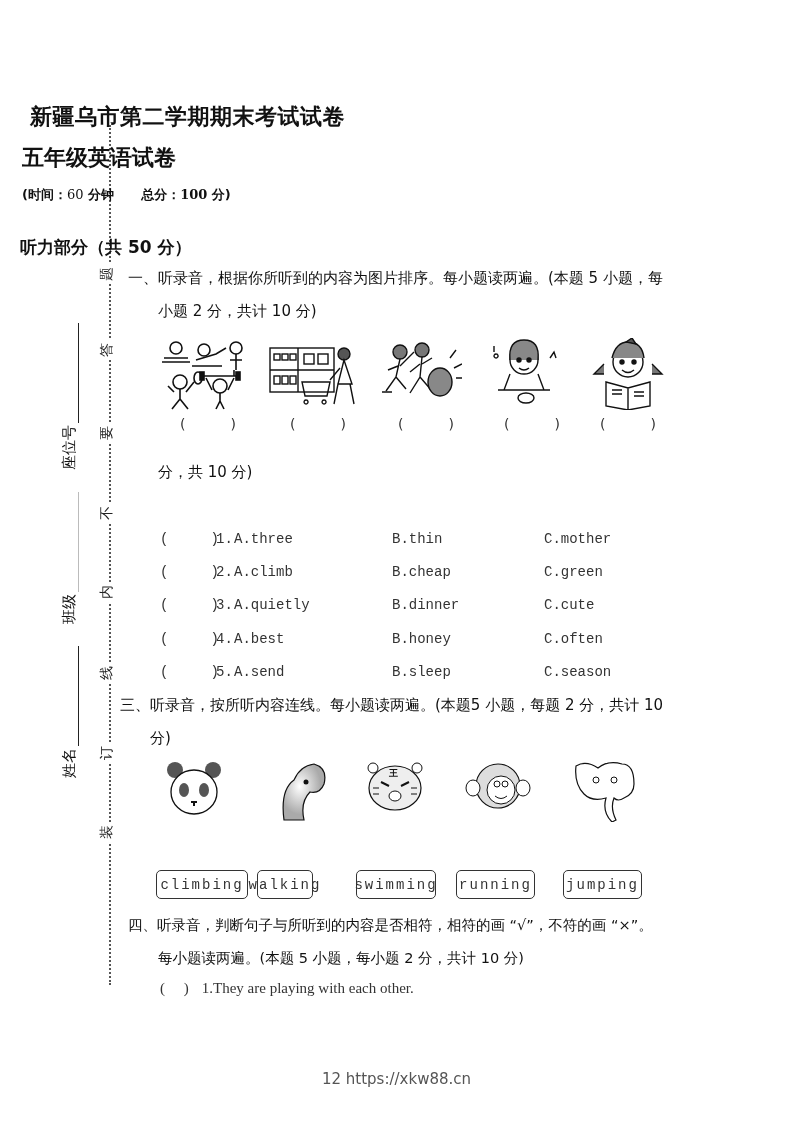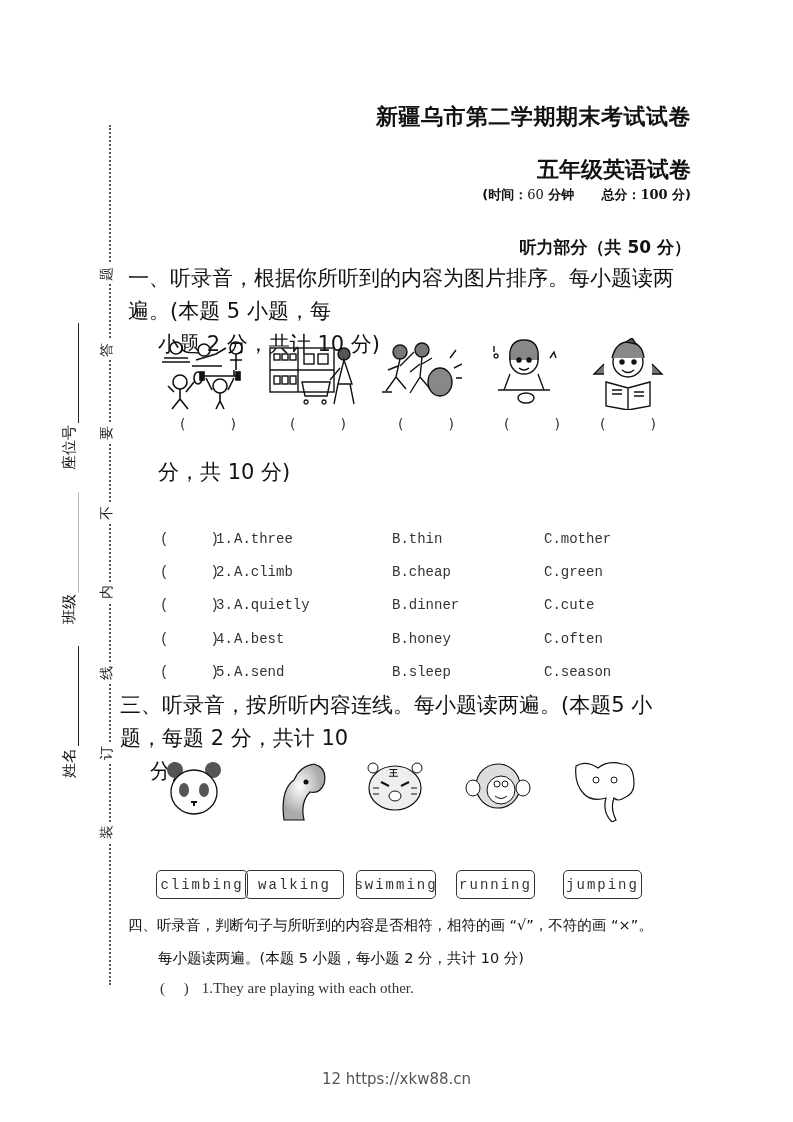--- a/index.html
+++ b/index.html
@@ -6,28 +6,28 @@
   html, body { width: 793px; height: 1122px; background: #ffffff; overflow: hidden; }
   body { position: relative; font-family: "DejaVu Sans", sans-serif; color: #111; }
 
   
   .dotline { position: absolute; left: 109px; top: 125px; height: 860px; border-left: 2px dotted #555; }
   .seal-char { position: absolute; left: 96px; width: 20px; font-size: 14px; color: #222; transform: rotate(-90deg); text-align: center; background: #fff; line-height: 16px; }
   .student-field { position: absolute; left: 60px; transform: rotate(-90deg); transform-origin: left top; white-space: nowrap; font-size: 15px; color: #111; display: flex; align-items: flex-end; }
   .student-field .line { display: inline-block; width: 100px; border-bottom: 1.5px solid #222; margin-left: 2px; height: 1px; }
   .student-field .line.grey { border-bottom-color: #bbb; }
 
-  .title { position: absolute; left: 0; width: 691px; text-align: right; font-weight: bold; }
+  .title { position: absolute; left: 0; width: 691px; text-align: left; font-weight: bold; }
   .t1 { top: 102px; font-size: 22px; letter-spacing: 0.5px; padding-left: 30px; }
-  .t2 { top: 143px; font-size: 22px; padding-left: 22px; margin-top: 12px; }
+  .t2 { top: 143px; font-size: 22px; padding-left: 22px; }
   .t3 { top: 186px; font-size: 13px; padding-left: 22px; font-family: "DejaVu Serif", serif; }
   .t3 span { font-family: "DejaVu Sans", sans-serif; font-weight: bold; }
   .part { top: 236px; font-size: 17px; padding-left: 20px; }
 
-  .q-head { position: absolute; font-size: 21px; line-height: 33px; color: #111; }
+  .q-head { position: absolute; font-size: 15px; line-height: 33px; color: #111; }
   .q-head .indent { display: block; padding-left: 30px; }
 
   .pics { position: absolute; left: 158px; top: 338px; width: 510px; height: 75px; }
   .pic { position: absolute; top: 0; height: 72px; }
   .paren-row { position: absolute; top: 416px; left: 0; width: 793px; height: 20px; }
   .paren { position: absolute; font-size: 14px; color: #333; width: 56px; display: flex; justify-content: space-between; }
 
   .mc-row { position: absolute; left: 160px; width: 520px; height: 20px; font-family: "Liberation Mono", "DejaVu Sans Mono", monospace; font-size: 14px; color: #333; }
   .mc-row span { position: absolute; top: 0; white-space: nowrap; }
 
@@ -266,21 +266,21 @@
     <path d="M30 36 q6 5 12 0" stroke="#111" fill="none"></path>
   </svg>
   <svg class="animal" style="left:415px; width:66px; height:62px" viewBox="0 0 66 62">
     <path d="M6 6 q10 -6 22 2 q10 -8 24 -4 q12 0 12 20 q0 10 -10 14 q-6 4 -10 0 q-4 10 2 22 l-4 2 q-10 -10 -6 -24 q-14 4 -22 -4 q-10 -10 -8 -28 z" fill="#fff" stroke="#111" stroke-width="1.2"></path>
     <circle cx="26" cy="20" r="3" fill="none" stroke="#111"></circle>
       <circle cx="44" cy="20" r="3" fill="none" stroke="#111"></circle>
   </svg>
 </div>
 
 <div class="word-box" style="left:156px; width:92px">climbing</div>
-<div class="word-box" style="left:245px; width:99px">walking</div>
+<div class="word-box" style="left:257px; width:56px">walking</div>
 <div class="word-box" style="left:356px; width:80px">swimming</div>
 <div class="word-box" style="left:456px; width:79px">running</div>
 <div class="word-box" style="left:563px; width:79px">jumping</div>
 
 <div class="q-head" style="left:128px; top:909px; width:570px; font-size:14.5px">
   <span>四、听录音，判断句子与所听到的内容是否相符，相符的画 “√”，不符的画 “×”。</span>
   <span class="indent">每小题读两遍。(本题 5 小题，每小题 2 分，共计 10 分)</span>
 </div>
 
 <div class="tf-row">

